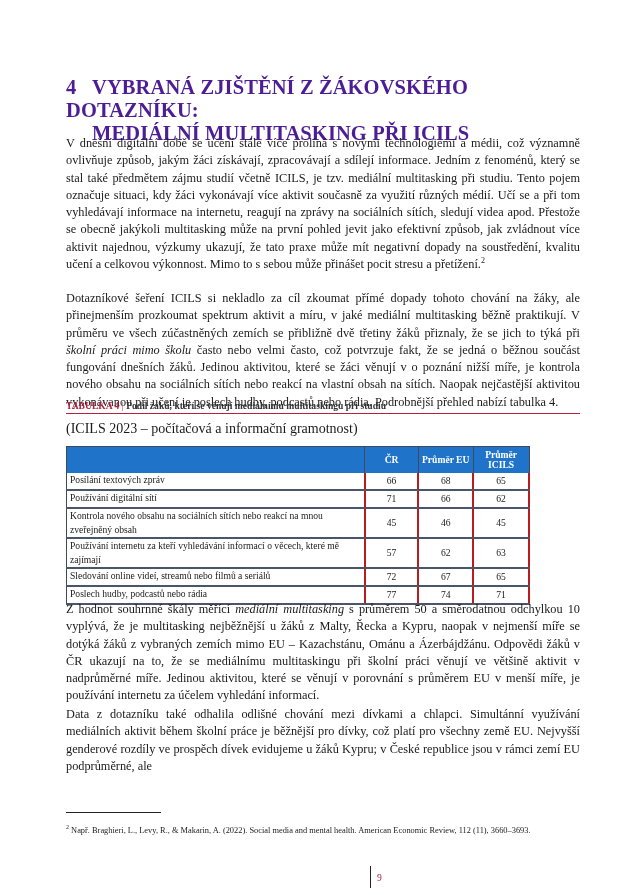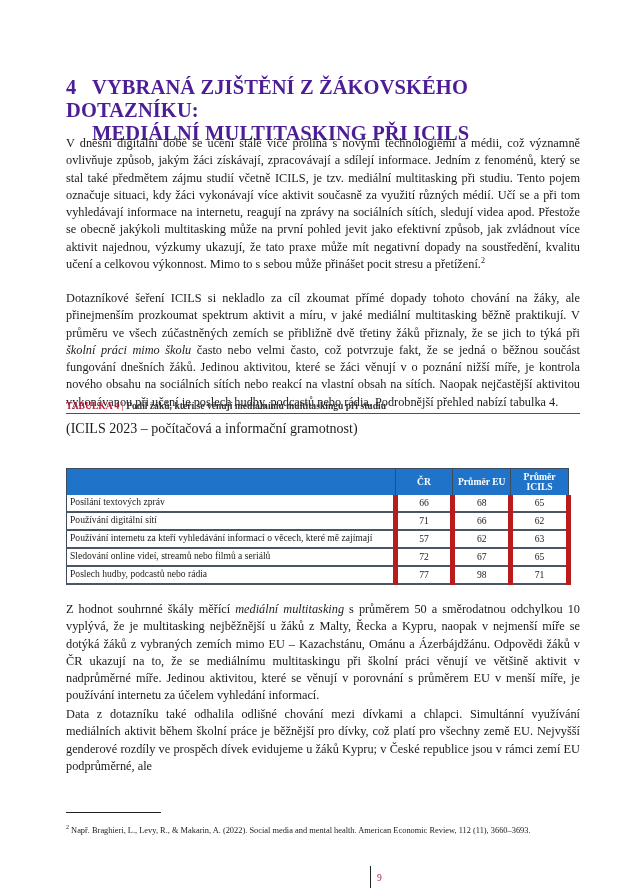--- a/index.html
+++ b/index.html
@@ -35,33 +35,33 @@
     }
     .tab-caption .lbl { color: #b0243f; }
     .tab-caption .sep { color: #b0243f; font-weight: normal; }
 
     .tab-sub {
       position: absolute; left: 66px; top: 421px;
       font-size: 14px;
     }
 
     .data-table {
-      position: absolute; left: 66px; top: 468px; width: 505px;
+      position: absolute; left: 66px; top: 446px; width: 464px;
       border-collapse: collapse; font-size: 9.6px;
       font-family: "Liberation Serif", serif;
     }
     .data-table th {
       background: #1f74c9; color: #fff; font-weight: bold; font-size: 9.6px;
       height: 26px; line-height: 10px; text-align: center;
       border-top: 1px solid #3c4a5c; border-left: 1px solid #3c4a5c; border-right: 1px solid #3c4a5c;
     }
     .data-table th:first-child { border-left: 1px solid #3c4a5c; }
     .data-table td {
       height: 16.6px; padding: 0 3px; vertical-align: top; line-height: 14px;
-      border-bottom: 2px solid #4a5566; border-left: 1px solid #3c4a5c; border-right: 5px solid #b91c1c;
+      border-bottom: 2px solid #4a5566; border-left: 1px solid #3c4a5c; border-right: 2px solid #b91c1c;
     }
     .data-table td.val { text-align: center; vertical-align: middle; line-height: 16px; }
     .data-table td.lab { border-left: 1px solid #3c4a5c; }
     .col-label { width: 331px; }
     .col-v { width: 58px; }
     .col-v2 { width: 58px; }
 
     .fn-rule { position: absolute; left: 66px; top: 812px; width: 95px; height: 0; border-top: 1px solid #222; }
     .footnote {
       position: absolute; left: 66px; top: 825px; width: 514px;
@@ -121,35 +121,41 @@
         <td class="val">68</td>
         <td class="val">65</td>
       </tr>
       <tr>
         <td class="lab">Používání digitální sítí</td>
         <td class="val">71</td>
         <td class="val">66</td>
         <td class="val">62</td>
       </tr>
       <tr>
+        <td class="lab">Kontrola nového obsahu na sociálních sítích nebo reakcí na mnou zveřejněný obsah</td>
+        <td class="val">45</td>
+        <td class="val">46</td>
+        <td class="val">45</td>
+      </tr>
+      <tr>
         <td class="lab">Používání internetu za kteří vyhledávání informací o věcech, které mě zajímají</td>
         <td class="val">57</td>
         <td class="val">62</td>
         <td class="val">63</td>
       </tr>
       <tr>
         <td class="lab">Sledování online videí, streamů nebo filmů a seriálů</td>
         <td class="val">72</td>
         <td class="val">67</td>
         <td class="val">65</td>
       </tr>
       <tr>
         <td class="lab">Poslech hudby, podcastů nebo rádia</td>
         <td class="val">77</td>
-        <td class="val">98</td>
+        <td class="val">74</td>
         <td class="val">71</td>
       </tr>
     </tbody>
   </table>
 
   <p class="para p3"><span>Z hodnot souhrnné škály měřící </span><i>mediální multitasking</i><span> s průměrem 50 a směrodatnou odchylkou 10 vyplývá, že je multitasking nejběžnější u žáků z Malty, Řecka a Kypru, naopak v nejmenší míře se dotýká žáků z vybraných zemích mimo EU – Kazachstánu, Ománu a Ázerbájdžánu. Odpovědi žáků v ČR ukazují na to, že se mediálnímu multitaskingu při školní práci věnují ve většině aktivit v nadprůměrné míře. Jedinou aktivitou, které se věnují v porovnání s průměrem EU v menší míře, je používání internetu za účelem vyhledání informací.</span></p>
 
   <p class="para p4">Data z dotazníku také odhalila odlišné chování mezi dívkami a chlapci. Simultánní využívání mediálních aktivit během školní práce je běžnější pro dívky, což platí pro všechny země EU. Nejvyšší genderové rozdíly ve prospěch dívek evidujeme u žáků Kypru; v České republice jsou v rámci zemí EU podprůměrné, ale</p>
 
   <div class="fn-rule"></div>

